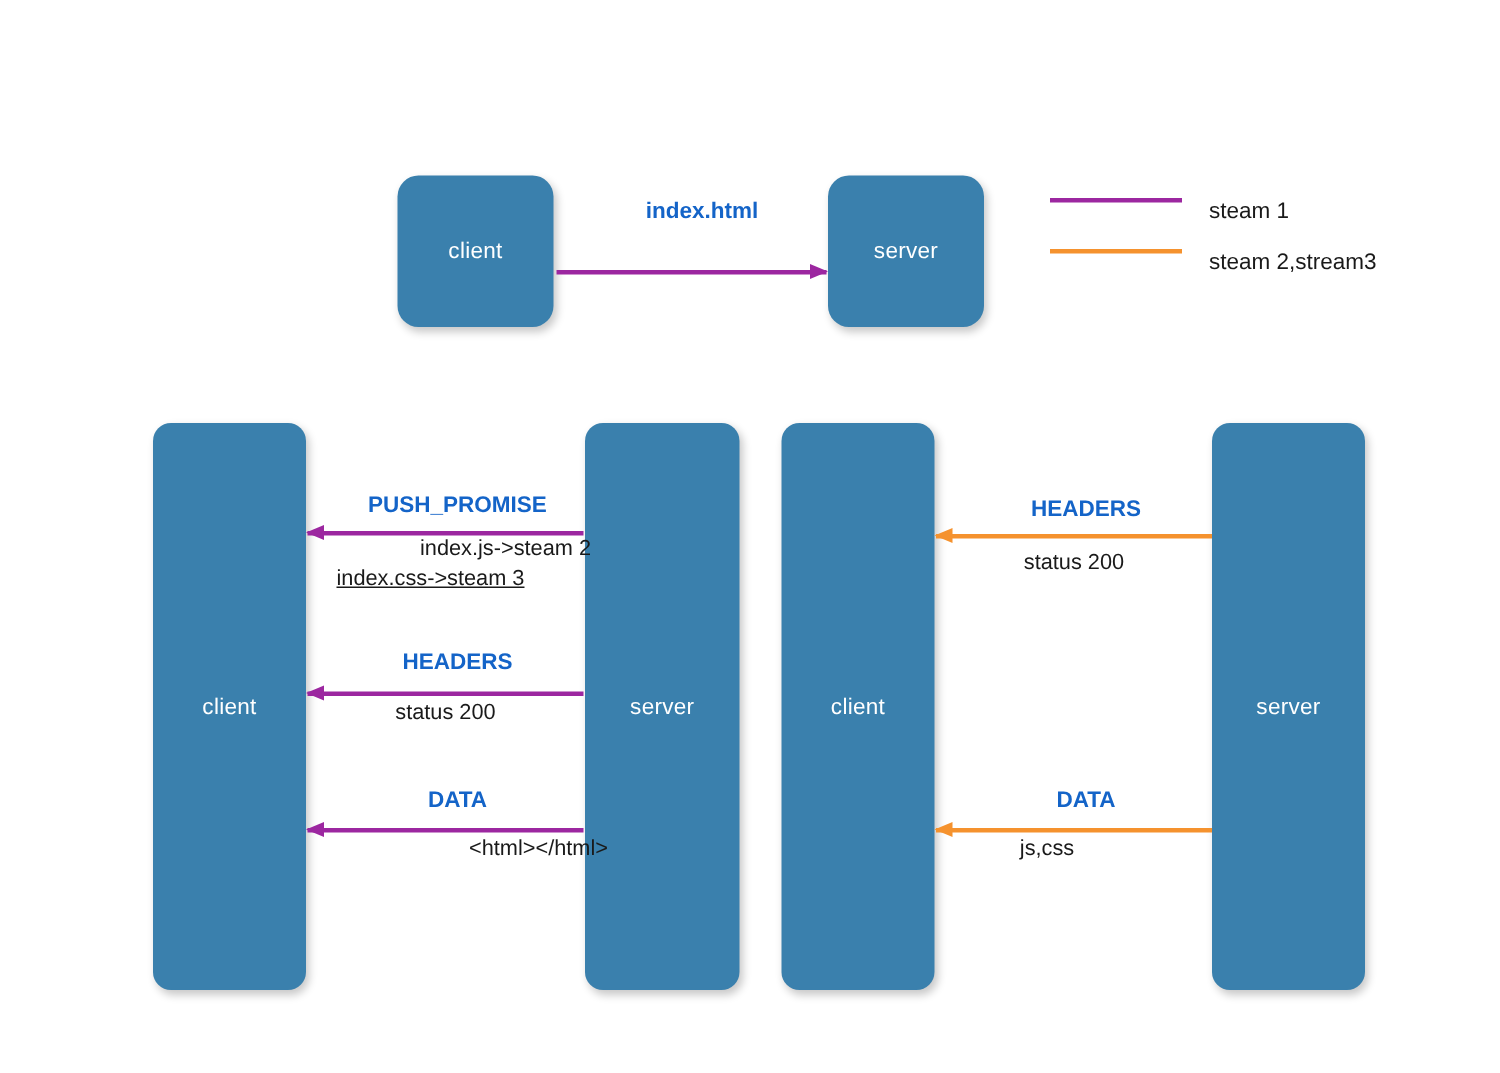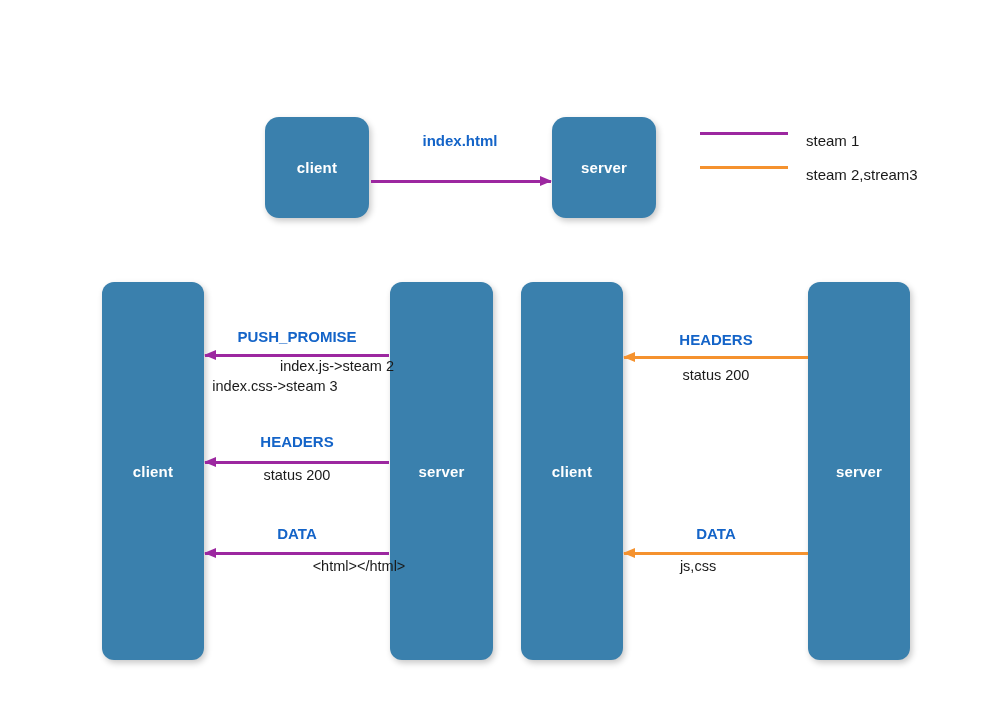--- a/index.html
+++ b/index.html
@@ -28,21 +28,21 @@
     align-items: center;
     justify-content: center;
     font-size: 15px;
     letter-spacing: .2px;
     box-shadow: 2px 3px 6px rgba(0,0,0,0.22);
     box-sizing: border-box;
     user-select: none;
   }
   .node.square { border-radius: 14px; }
   .node.lane   { border-radius: 12px; }
-  .node .nlabel { pointer-events: none; font-weight: bold; }
+  .node .nlabel { pointer-events: none; }
 
   
   .arrow {
     position: absolute;
     height: 3px;
   }
   .arrow .shaft {
     position: absolute;
     left: 0; right: 0; top: 0;
     height: 3px;
@@ -68,20 +68,21 @@
   .lbl {
     position: absolute;
     text-align: center;
     white-space: pre;
     line-height: 1.32;
   }
   .lbl.title {
     font-weight: bold;
     font-size: 15px;
     color: #1464c8;
+    padding-left: 8px;
   }
   .lbl.sub {
     font-size: 14.5px;
     color: #1a1a1a;
   }
 
   
   #legend { position: absolute; }
   .legend-row {
     position: absolute;
@@ -141,21 +142,21 @@
   <div class="node lane" style="left:390px; top:282px; width:103px; height:378px;">
     <span class="nlabel">server</span>
   </div>
 
   <div class="lbl title" style="left:205px; top:327px; width:184px;">PUSH_PROMISE</div>
   <div class="arrow purple left" style="left:205px; top:354px; width:184px;">
     <div class="shaft"></div>
     <div class="head"></div>
   </div>
   <div class="lbl sub" style="left:205px; top:357px; width:184px;padding-left:40px;">index.js-&gt;steam 2</div>
-  <div class="lbl sub" style="left:191px; top:377px; width:168px;">index.css-&gt;steam 3</div>
+  <div class="lbl sub" style="left:203px; top:377px; width:168px;text-decoration:underline;">index.css-&gt;steam 3</div>
 
   <div class="lbl title" style="left:205px; top:432px; width:184px;">HEADERS</div>
   <div class="arrow purple left" style="left:205px; top:461px; width:184px;">
     <div class="shaft"></div>
     <div class="head"></div>
   </div>
   <div class="lbl sub" style="left:205px; top:466px; width:184px;">status 200</div>
 
   <div class="lbl title" style="left:205px; top:524px; width:184px;">DATA</div>
   <div class="arrow purple left" style="left:205px; top:552px; width:184px;">

